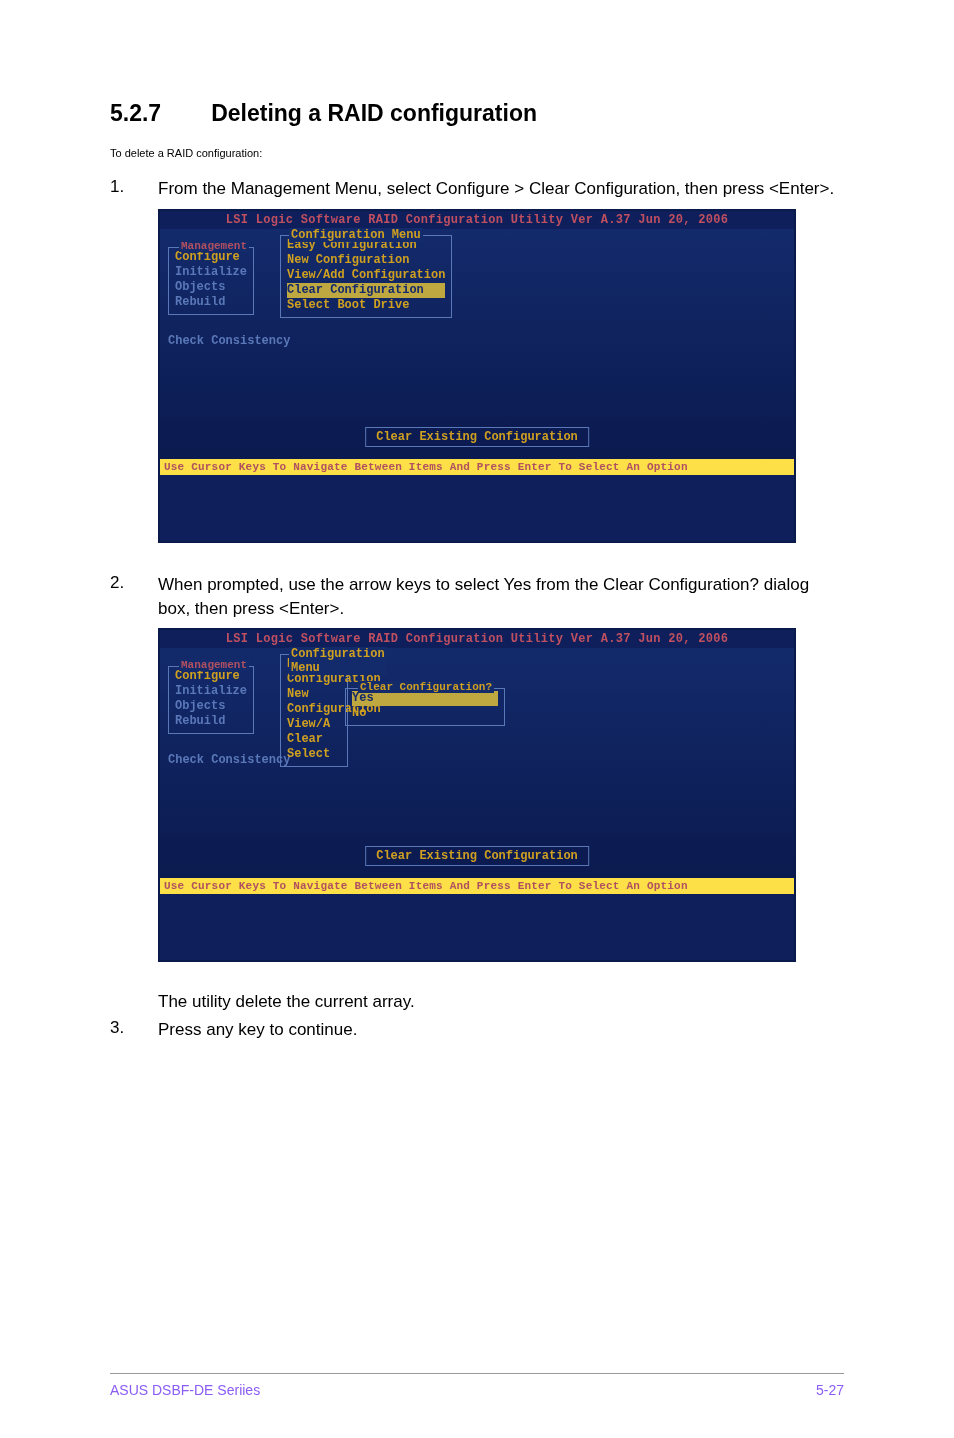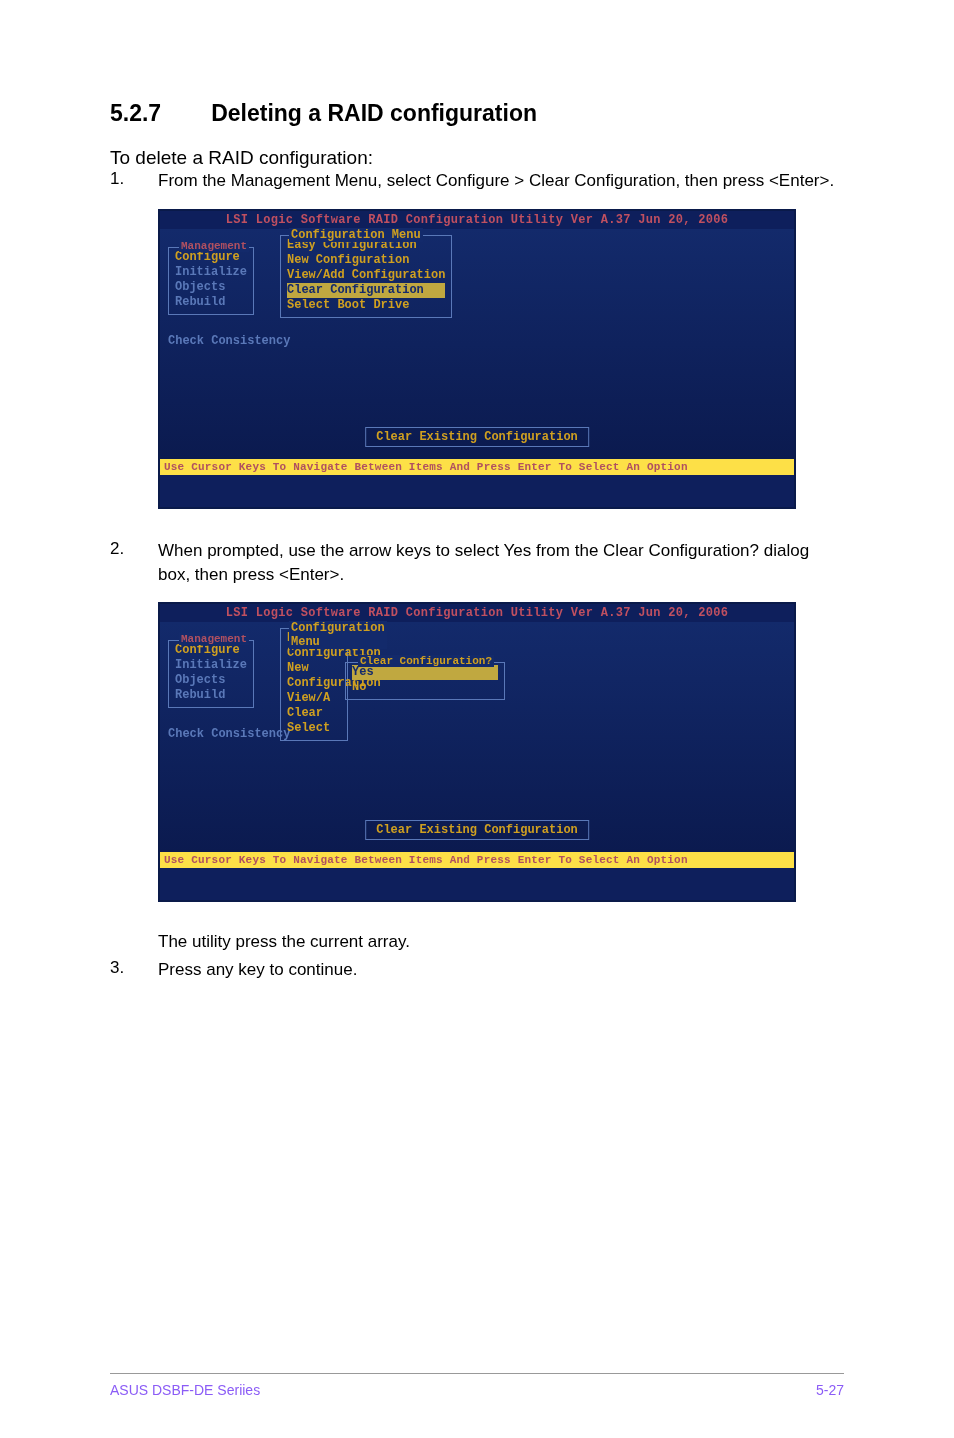--- a/index.html
+++ b/index.html
@@ -10,35 +10,35 @@
       height: 1438px;
       position: relative;
       padding: 100px 110px 40px 110px;
     }
     .section-heading {
       font-size: 23px;
       font-weight: bold;
       margin-bottom: 20px;
     }
     .section-number { display: inline-block; margin-right: 50px; }
-    .intro-text { font-size: 19px; }
+    .intro-text { font-size: 11px; margin-bottom: 18px; }
     .step-row { display: flex; margin-bottom: 8px; }
     .step-num { width: 48px; font-size: 17px; }
     .step-text { flex: 1; font-size: 17px; line-height: 1.4; }
     .bold { font-weight: normal; }
     .bios-screenshot {
-      margin: 16px 48px 30px 48px;
+      margin: 8px 48px 30px 48px;
       border: 2px solid #0a1a4a;
       font-family: 'Courier New', monospace;
       font-size: 12px;
       font-weight: bold;
       background: #0e1f5c;
       color: #8aa0d8;
       position: relative;
-      height: 300px;
+      height: 334px;
     }
     .bios-title {
       background: #0e1f5c;
       color: #c05060;
       text-align: center;
       padding: 2px 0;
       font-size: 12px;
       letter-spacing: 0.3px;
     }
     .bios-body {
@@ -173,21 +173,21 @@
     <div class="dialog-box">
       <div class="dialog-label">Clear Configuration?</div>
       <div class="dialog-item hl">Yes</div>
       <div class="dialog-item">No</div>
     </div>
     <div class="desc-box">Clear Existing Configuration</div>
   </div>
   <div class="bios-footer">Use Cursor Keys To Navigate Between Items And Press Enter To Select An Option</div>
 </div>
 
-<p class="post-text">The utility press the current array.</p>
+<p class="post-text">The utility delete the current array.</p>
 
 <div class="step-row">
   <div class="step-num">3.</div>
   <div class="step-text">Press any key to continue.</div>
 </div>
 
 <div class="page-footer">
   <span>ASUS DSBF-DE Seriies</span>
   <span>5-27</span>
 </div>

